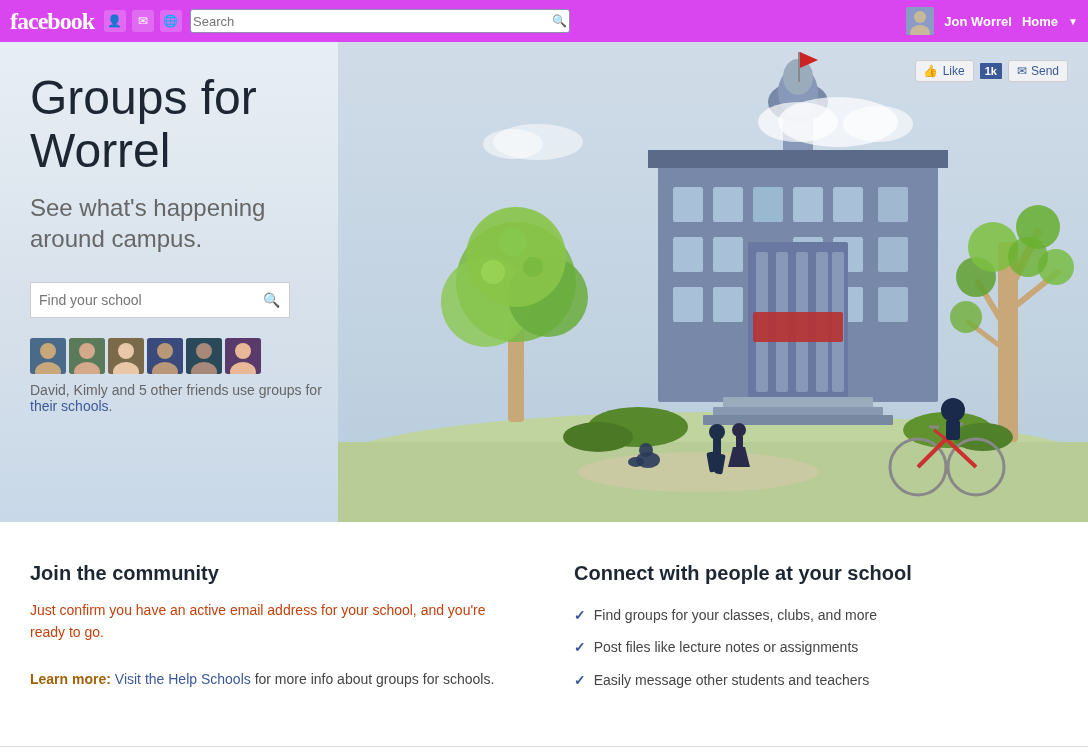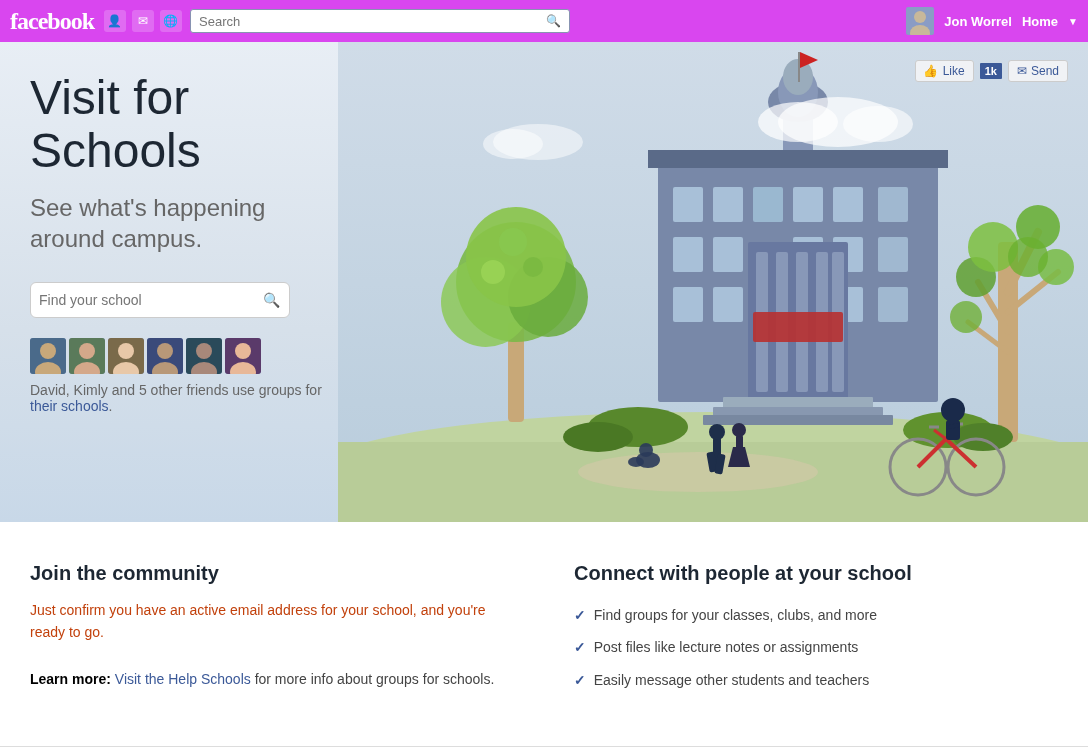--- a/index.html
+++ b/index.html
@@ -42,21 +42,21 @@
     }
     #header .search-box {
       flex: 1;
       max-width: 380px;
       height: 24px;
       display: flex;
       align-items: center;
       background: white;
       border: 1px solid #8893b2;
       border-radius: 3px;
-      padding: 0 8px;
+      padding: 0 2px;
     }
     #header .search-box input {
       border: none;
       outline: none;
       flex: 1;
       font-size: 13px;
       color: #999;
       background: transparent;
     }
     #header .search-box .search-btn {
@@ -129,21 +129,21 @@
       color: #666;
       font-weight: 300;
       margin-bottom: 28px;
       line-height: 1.3;
     }
     #hero .search-school {
       display: flex;
       align-items: center;
       border: 1px solid #ccc;
       background: white;
-      border-radius: 6px;
+      border-radius: 0;
       width: 260px;
       height: 36px;
       padding: 0 8px;
       margin-bottom: 20px;
     }
     #hero .search-school input {
       border: none;
       outline: none;
       flex: 1;
       font-size: 14px;
@@ -255,21 +255,21 @@
       line-height: 1.6;
       margin-bottom: 24px;
     }
     #content .learn-more {
       font-size: 14px;
       color: #444;
       line-height: 1.6;
     }
     #content .learn-more strong {
       font-weight: bold;
-      color: #000000;
+      color: #a16207;
     }
     #content .learn-more a {
       color: #3b5998;
       text-decoration: none;
     }
     #content ul {
       list-style: none;
       padding: 0;
     }
     #content ul li {
@@ -328,21 +328,21 @@
       </svg>
     </div>
     <span class="username">Jon Worrel</span>
     <button class="home-btn">Home</button>
     <span class="dropdown-arrow">▼</span>
   </div>
 </div>
 
 <div id="hero">
   <div class="hero-content">
-    <h1 class="hero-title">Visit for Schools</h1>
+    <h1 class="hero-title">Groups for Worrel</h1>
     <p class="hero-subtitle">See what's happening around campus.</p>
     <div class="search-school">
       <input type="text" placeholder="Find your school" style="">
       <button>🔍</button>
     </div>
     <div class="friend-avatars">
       <div class="friend-avatar">
         <svg viewBox="0 0 36 36" xmlns="http://www.w3.org/2000/svg">
             <rect width="36" height="36" fill="#4a6a8a"></rect>
             <circle cx="18" cy="13" r="8" fill="#c8a87a"></circle>

